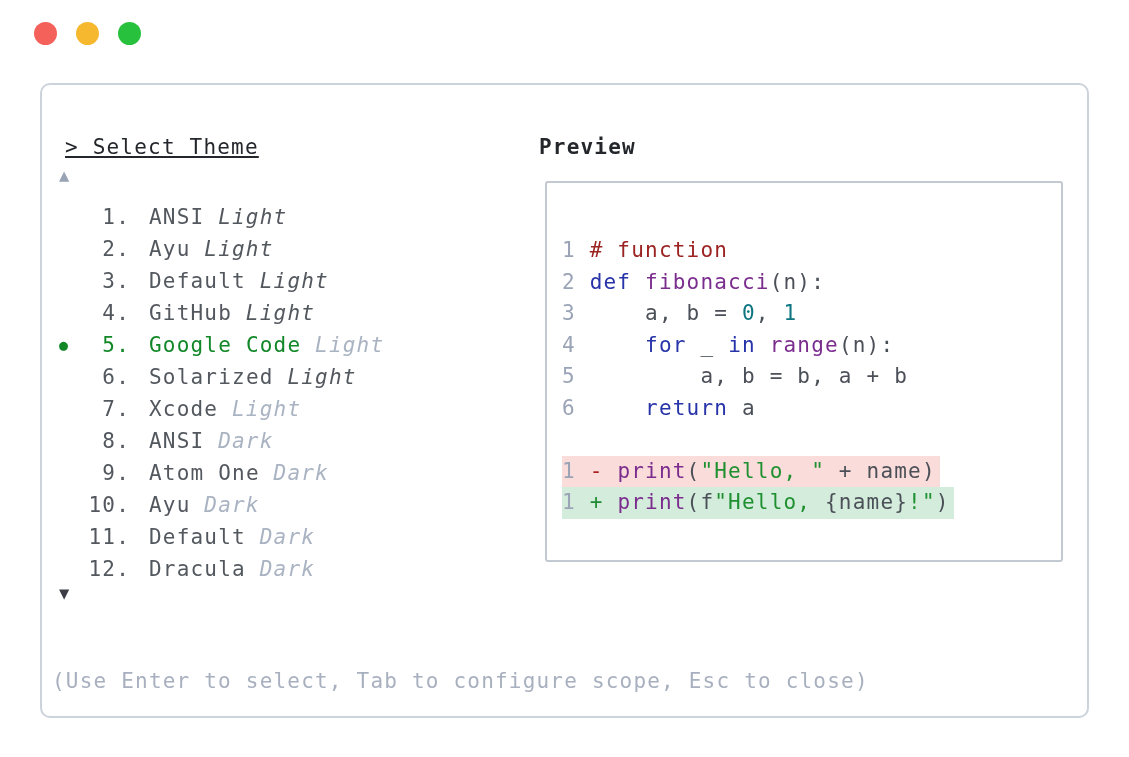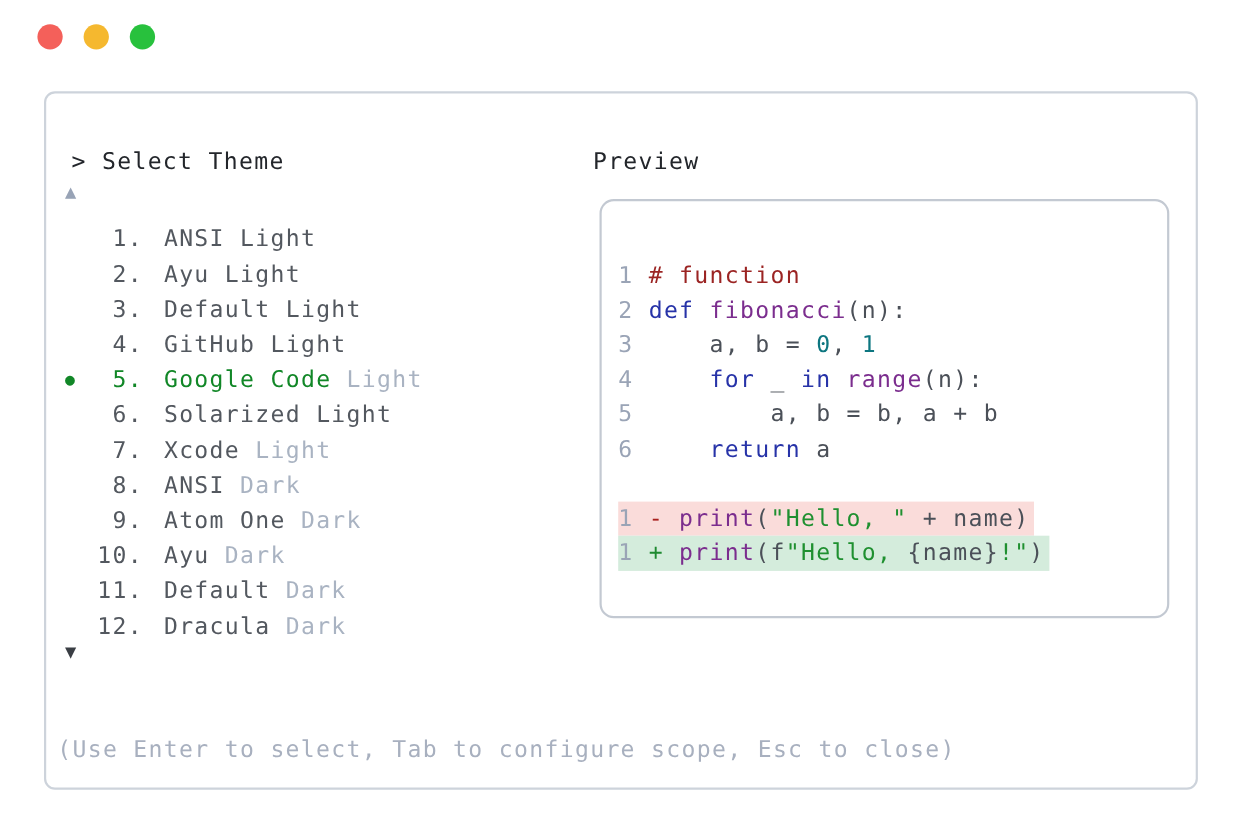--- a/index.html
+++ b/index.html
@@ -11,41 +11,41 @@
   .light { width:23px; height:23px; border-radius:50%; display:inline-block; }
   .light.red    { background:var(--traffic_red); }
   .light.yellow { background:var(--traffic_yellow); }
   .light.green  { background:var(--traffic_green); }
 
   .panel { position:absolute; left:40px; top:83px; width:1049px; height:635px;
     border:2px solid var(--panel_border); border-radius:10px; background:#fff; }
 
   .mono { font-size:21px; letter-spacing:1.2px; white-space:pre; }
 
-  .prompt { position:absolute; left:23px; top:50px; color:var(--text_primary); }
-  .preview-label { position:absolute; left:497px; top:50px; color:var(--text_primary); }
+  .prompt { position:absolute; left:23px; top:50px; color:var(--text_primary);text-decoration:underline; }
+  .preview-label { position:absolute; left:497px; top:50px; color:var(--text_primary);font-weight:bold; }
 
   .arrow { position:absolute; left:17px; font-size:17px; letter-spacing:0; cursor:default; }
   .arrow.up   { top:80px;  color:var(--arrow_up); }
   .arrow.down { top:498px; color:var(--arrow_down); }
 
   .theme-list { position:absolute; left:0; top:116px; width:470px; }
   .titem { height:32px; line-height:32px; display:flex; padding-left:17px;
     color:var(--text_item); }
   .titem .bullet { width:20px; font-size:15px; color:var(--accent_green); }
   .titem .tnum { width:51px; text-align:right; }
   .titem .tname { margin-left:19px; }
-  .titem .tvariant { margin-left:13.8px; }
+  .titem .tvariant { margin-left:13.8px;font-style:italic; }
   .titem .muted { color:var(--text_muted); }
   .titem .selected { color:var(--accent_green); }
 
   .help { position:absolute; left:10px; top:584px; color:var(--text_help); }
 
   .preview-box { position:absolute; left:503px; top:96px; width:518px; height:381px;
-    border:2px solid var(--preview_border); border-radius:13px; background:#fff; }
+    border:2px solid var(--preview_border); border-radius:3px; background:#fff; }
   .code { position:absolute; left:15px; top:52px; }
   .cline { height:31.5px; line-height:31.5px; white-space:pre; }
   .cline.removed { background:var(--diff_removed_bg); width:max-content; padding-right:4px; }
   .cline.added   { background:var(--diff_added_bg);   width:max-content; padding-right:4px; }
 
   .tok-linenum  { color:var(--tok_linenum); }
   .tok-comment  { color:var(--tok_comment); }
   .tok-keyword  { color:var(--tok_keyword);margin-top:15px; }
   .tok-function { color:var(--tok_function); }
   .tok-number   { color:var(--tok_number); }

